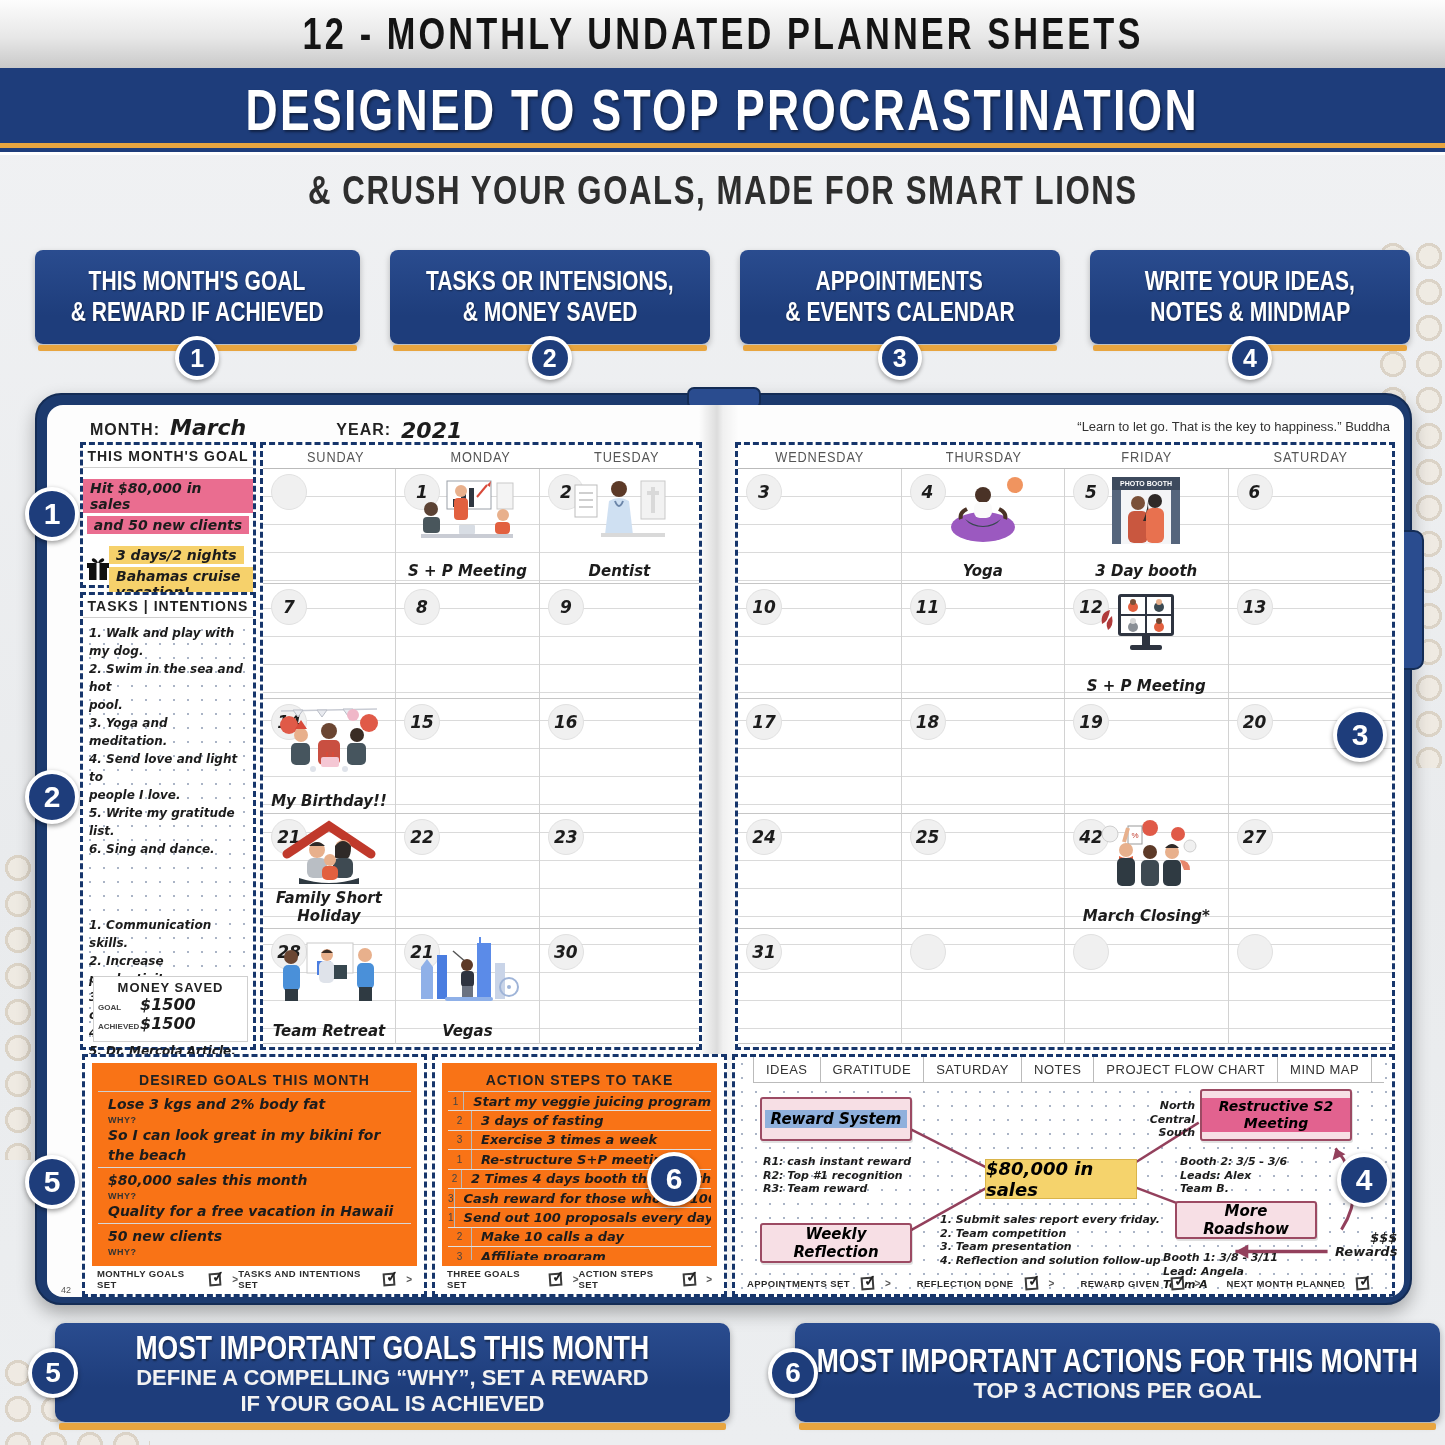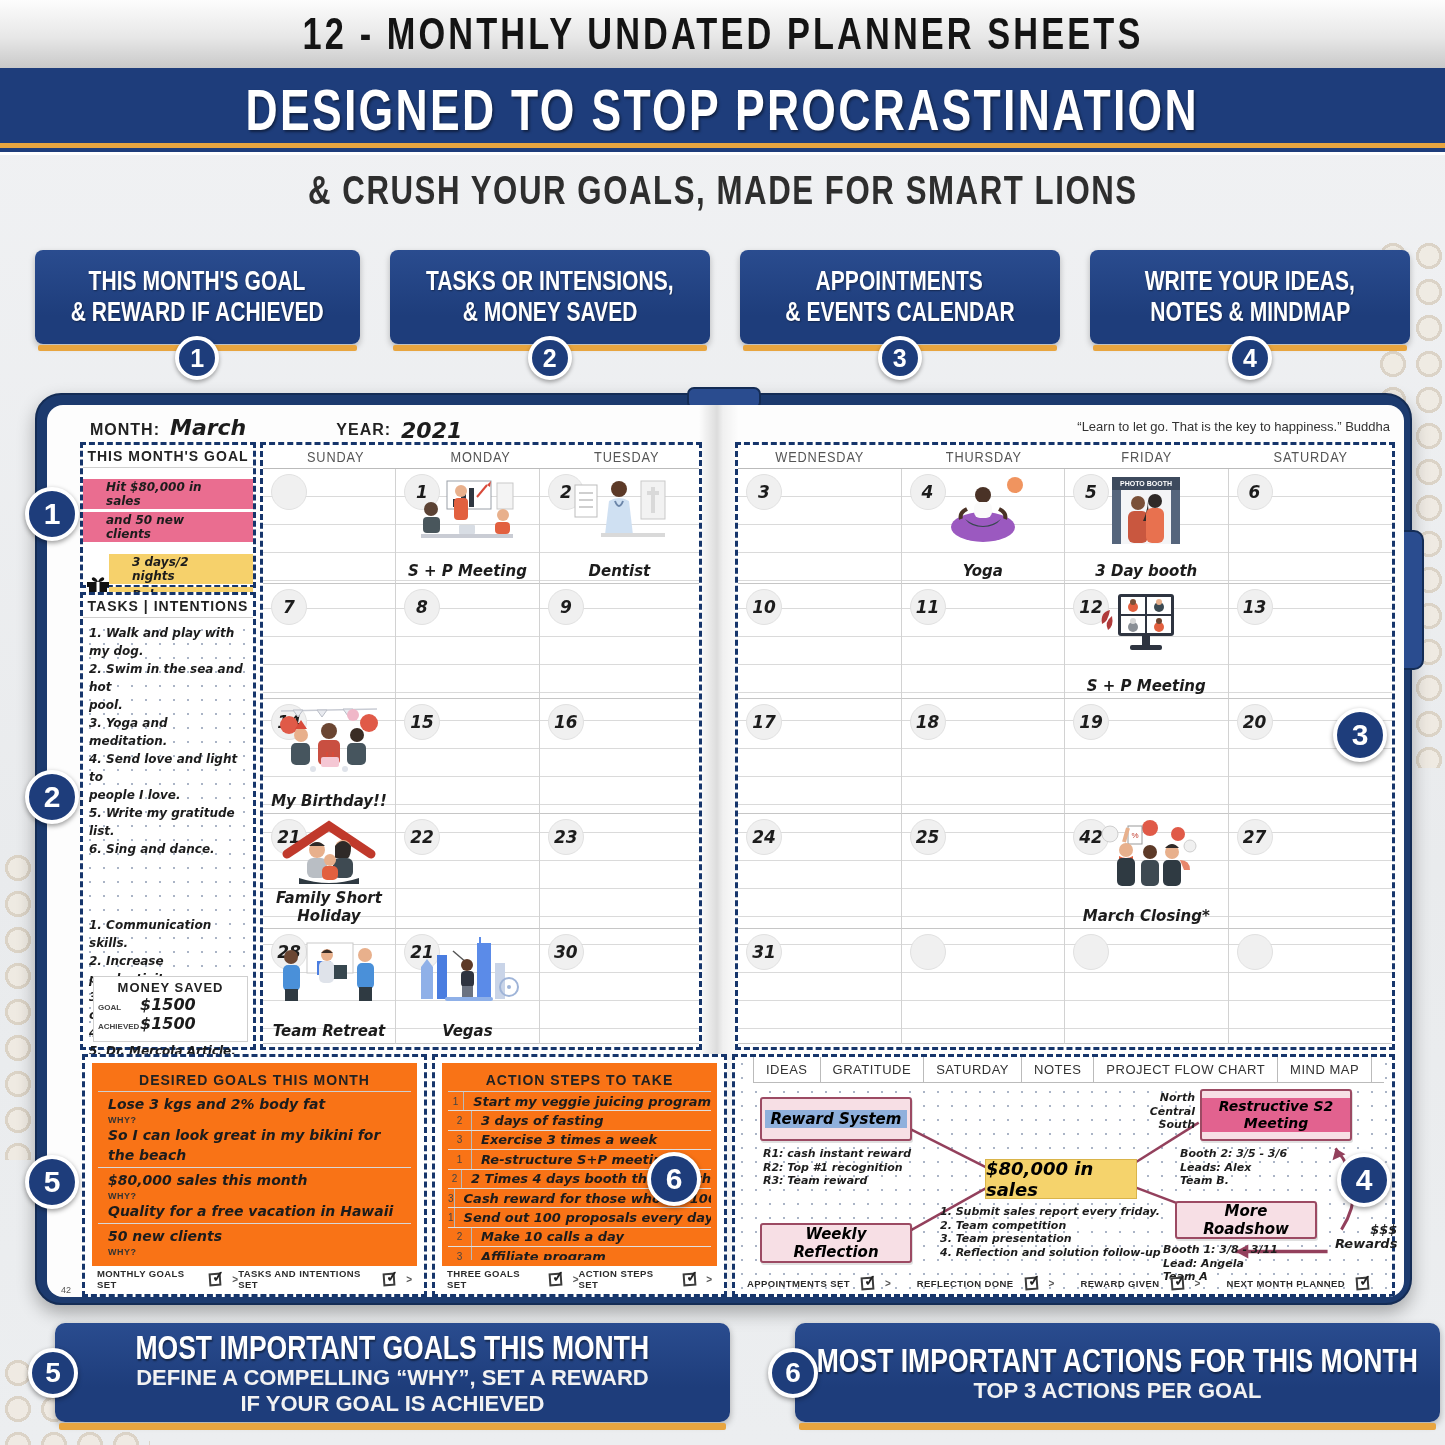--- a/index.html
+++ b/index.html
@@ -57,21 +57,21 @@
   #quote { position:absolute; right:14px; top:14px; font-size:13px; color:#333; }
   #page-num { position:absolute; left:14px; bottom:2px; font-size:9px; color:#555; }
 
   .dash { position:absolute; border:3px dashed #16356b; background:#fff; }
   .panel-title { height:23px; border-bottom:1px solid #cfcfcf; display:flex; align-items:center; justify-content:center;
     font-size:14px; font-weight:bold; color:#222; letter-spacing:1px; }
 
   
   #goal-box { left:33px; top:37px; width:176px; height:146px; }
   .hl-stack { display:flex; flex-direction:column; align-items:center; margin-top:8px; }
-  .hl { display:inline-block; padding:1px 23px; margin-top:3px; font-size:12px; font-weight:bold; }
+  .hl { display:inline-block; padding:1px 7px; margin-top:3px; font-size:14px; font-weight:bold; }
   .hl.pink { background:#ea6d90; }
   .hl.yellow { background:#f6d16b; }
   #reward-row { display:flex; align-items:center; margin-top:9px; padding-left:4px; }
   #reward-row .hl-stack { margin-top:0; align-items:flex-start; }
 
   #tasks-box { left:33px; top:187px; width:176px; height:458px;
     background-image:radial-gradient(circle,#aab4c6 1.1px,transparent 1.2px); background-size:14px 14px; background-color:#fff; }
   #tasks-box .panel-title { background:#fff; }
   .task-list { margin-top:6px; }
   .task-list div { font-size:12px; line-height:18px; padding:0 4px 0 6px; font-weight:bold; }
@@ -134,21 +134,21 @@
   .mm-box .in { padding:0 6px; }
   #mm-reward { left:25px; top:14px; width:152px; height:44px; font-size:15px; }
   #mm-reward .in { background:#8fb0dc; }
   #mm-restructive { left:465px; top:6px; width:152px; height:52px; font-size:14px; line-height:17px; }
   #mm-restructive .in { background:#e2628f; }
   #mm-weekly { left:25px; top:140px; width:152px; height:40px; font-size:15px; }
   #mm-roadshow { left:440px; top:118px; width:142px; height:38px; font-size:15px; }
   #mm-center { position:absolute; left:250px; top:76px; width:152px; height:40px; background:#f5d36c; border:1px solid #d9b44a;
     display:flex; align-items:center; justify-content:center; font-size:18px; font-weight:bold; font-style:italic;
     font-family:"DejaVu Sans", sans-serif; }
-  .mm-list { position:absolute; font-family:"DejaVu Sans", sans-serif; font-style:italic; font-weight:bold; font-size:11px; line-height:13.5px; color:#1d1d1d; }
+  .mm-list { position:absolute; font-family:"DejaVu Sans", sans-serif; font-style:italic; font-weight:bold; font-size:11px; line-height:13.5px; color:#1d1d1d;margin-top:8px; }
   #mm-reward-list { left:28px; top:64px; }
   #mm-ncs { left:408px; top:8px; text-align:right; width:52px; }
   #mm-booth2 { left:445px; top:64px; }
   #mm-actions { left:205px; top:122px; }
   #mm-booth1 { left:428px; top:160px; }
   #mm-money { left:600px; top:140px; text-align:right; font-size:13px; }
   #mm-lines { position:absolute; inset:0; pointer-events:none; }
 
   
   .pbadge { position:absolute; width:54px; height:54px; border-radius:50%; background:#1e3d7b; border:4px solid #fff;

